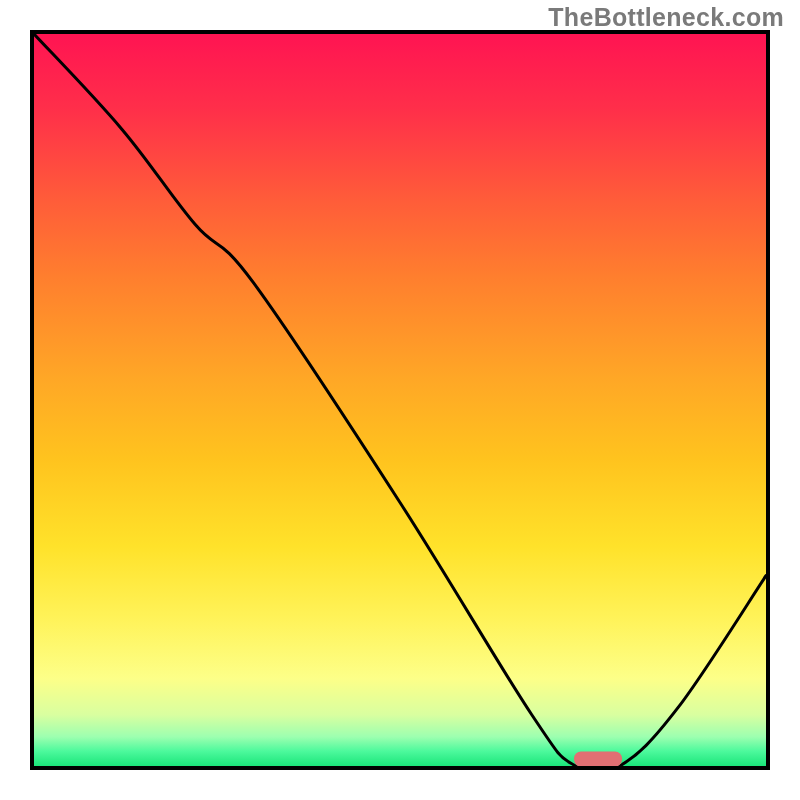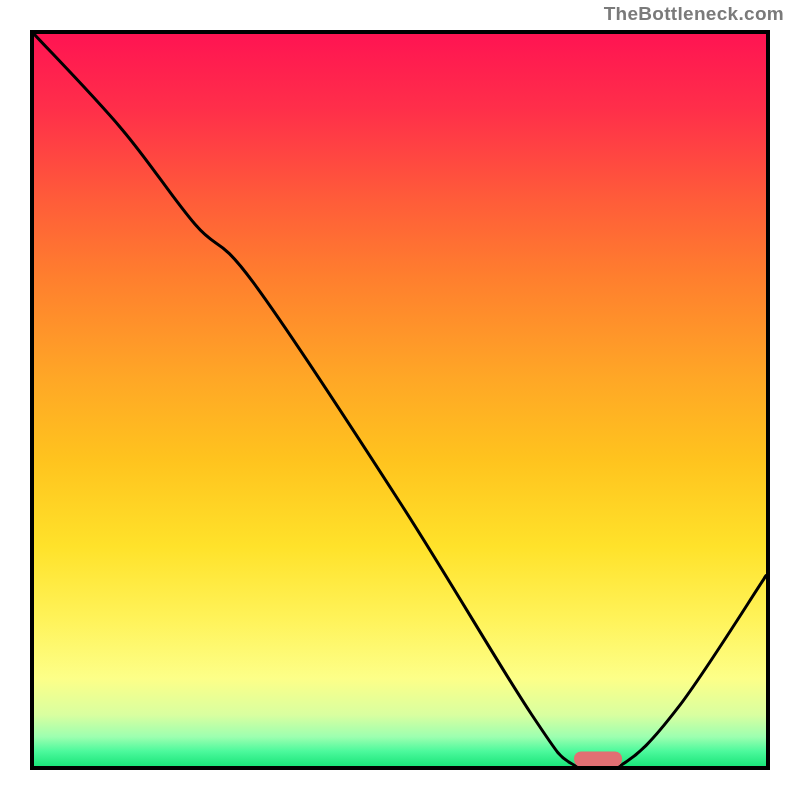--- a/index.html
+++ b/index.html
@@ -12,21 +12,21 @@
   }
   .container {
     position: relative;
     width: 800px;
     height: 800px;
   }
   .watermark {
     position: absolute;
     top: 3px;
     right: 16px;
-    font-size: 19px;
+    font-size: 25px;
     font-weight: bold;
     color: #7a7a7a;
     letter-spacing: 0.3px;
     z-index: 10;
   }
   .frame {
     position: absolute;
     left: 30px;
     top: 30px;
     width: 740px;

